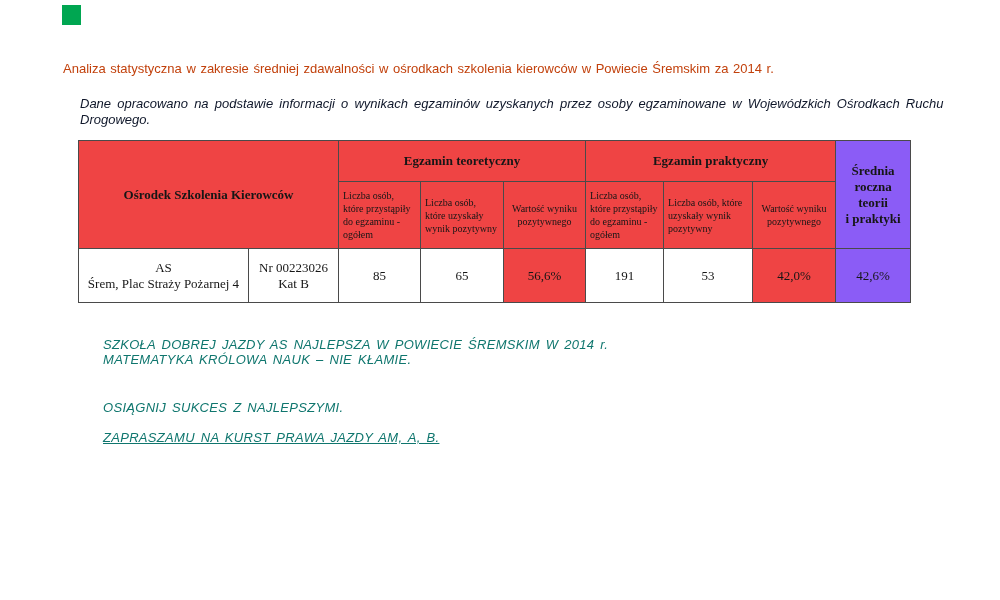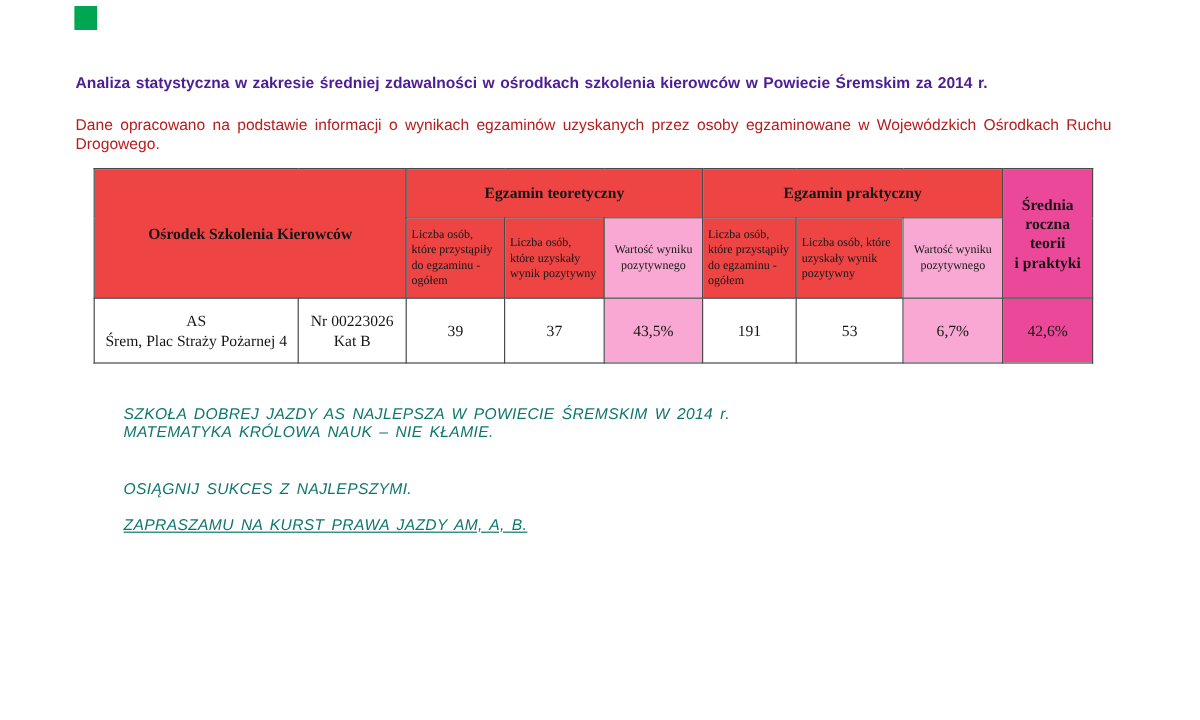--- a/index.html
+++ b/index.html
@@ -8,43 +8,43 @@
     background:#ffffff; overflow:hidden;
     font-family:"Liberation Sans", sans-serif;
     -webkit-font-smoothing:antialiased;
   }
   .green-marker {
     position:absolute; left:62px; top:5px; width:19px; height:20px;
     background:#00A651;
   }
   .doc-title {
     position:absolute; left:63px; top:61px; width:760px;
-    font-weight:bold; font-size:13px; line-height:16px;
-    color:#4c1d95; letter-spacing:0px; word-spacing:1px;
+    font-weight:normal; font-size:13px; line-height:16px;
+    color:#c2410c; letter-spacing:0px; word-spacing:1px;
   }
   .doc-subtitle {
-    position:absolute; left:63px; top:96px; width:880px;
-    font-size:13px; line-height:16px;
-    color:#b91c1c; word-spacing:2.5px;
+    position:absolute; left:80px; top:96px; width:880px;
+    font-style:italic; font-size:13px; line-height:16px;
+    color:#0f172a; word-spacing:2.5px;
   }
   table.main {
     position:absolute; left:78px; top:140px; width:832px;
     border-collapse:collapse; table-layout:fixed;
     font-family:"Liberation Serif", serif; color:#161616;
   }
   table.main td {
     border:1px solid #4a4a4a; overflow:hidden;
     vertical-align:middle; padding:2px 4px;
   }
   tr.hrow1 { height:41px; }
   tr.hrow2 { height:67px;padding-left:39px; }
   tr.drow  { height:54px; }
   .gray   { background:#ef4444;margin-top:32px; }
-  .yellow { background:#f9a8d4; }
-  .blue   { background:#ec4899; }
+  .yellow { background:#ef4444; }
+  .blue   { background:#8b5cf6; }
   .group-head { font-size:13px; font-weight:bold; text-align:center; }
   .sub-head   { font-size:10px; line-height:13px; text-align:left; padding:4px 4px; }
   .sub-head.rate { text-align:center; }
   .avg-head { font-size:13px; line-height:16px; font-weight:bold; text-align:center; }
   .data-cell { font-size:13px; text-align:center; }
   .pre { white-space:pre-line; }
   .footer-line {
     position:absolute; left:63px; width:900px;
     font-style:italic; font-size:13px; line-height:15px;
     color:#0f766e; letter-spacing:0.3px; word-spacing:2px;margin-left:40px;
@@ -86,26 +86,26 @@
     <td class="yellow sub-head rate">Wartość wyniku pozytywnego</td>
     <td class="gray sub-head">Liczba osób, które przystąpiły do egzaminu - ogółem</td>
     <td class="gray sub-head">Liczba osób, które uzyskały wynik pozytywny</td>
     <td class="yellow sub-head rate">Wartość wyniku pozytywnego</td>
   </tr>
   <tr class="drow">
     <td class="data-cell pre">AS
 Śrem, Plac Straży Pożarnej 4</td>
     <td class="data-cell pre">Nr 00223026
 Kat B</td>
-    <td class="data-cell">39</td>
-    <td class="data-cell">37</td>
-    <td class="yellow data-cell">43,5%</td>
+    <td class="data-cell">85</td>
+    <td class="data-cell">65</td>
+    <td class="yellow data-cell">56,6%</td>
     <td class="data-cell">191</td>
     <td class="data-cell">53</td>
-    <td class="yellow data-cell">6,7%</td>
+    <td class="yellow data-cell">42,0%</td>
     <td class="blue data-cell">42,6%</td>
   </tr>
 </tbody>
   </table>
 
 <div class="footer-line" id="fl1">SZKOŁA DOBREJ JAZDY AS NAJLEPSZA W POWIECIE ŚREMSKIM W 2014 r.</div>
 <div class="footer-line" id="fl2">MATEMATYKA KRÓLOWA NAUK – NIE KŁAMIE.</div>
 <div class="footer-line" id="fl3">OSIĄGNIJ SUKCES Z NAJLEPSZYMI.</div>
 <div class="footer-line" id="fl4">ZAPRASZAMU NA KURST PRAWA JAZDY AM, A, B.</div>
 

